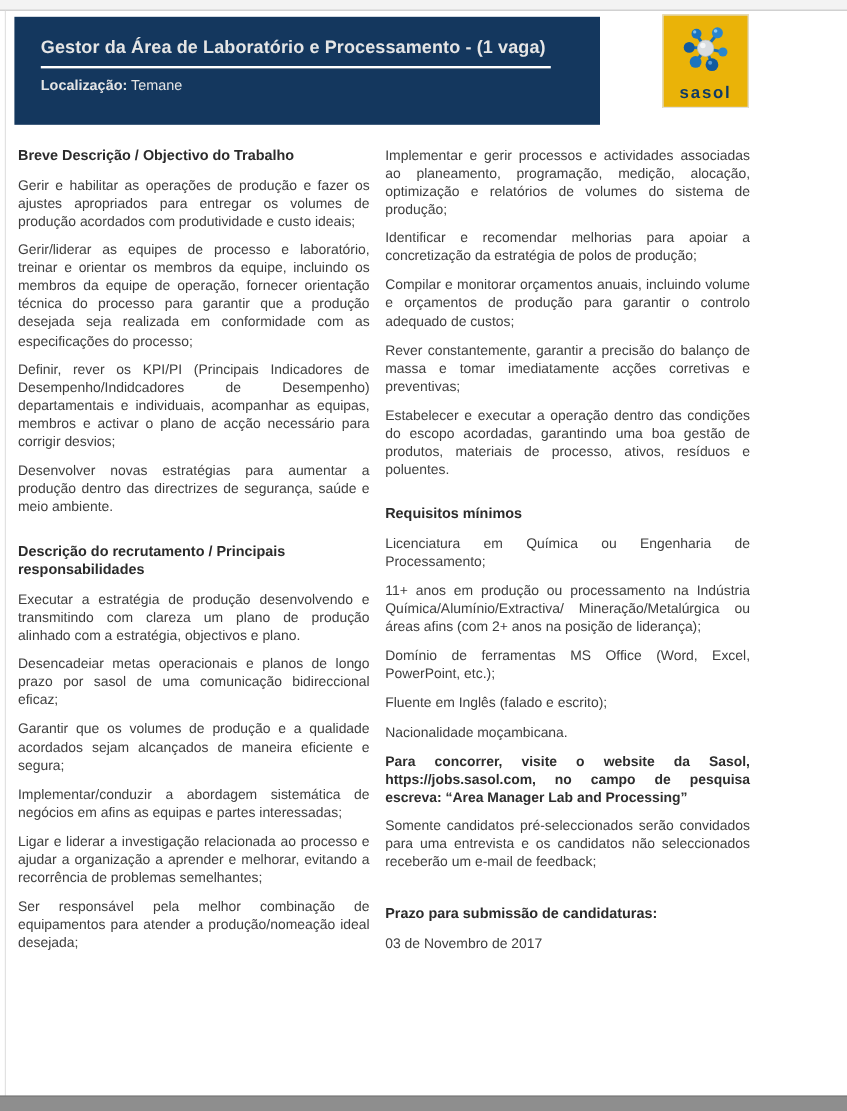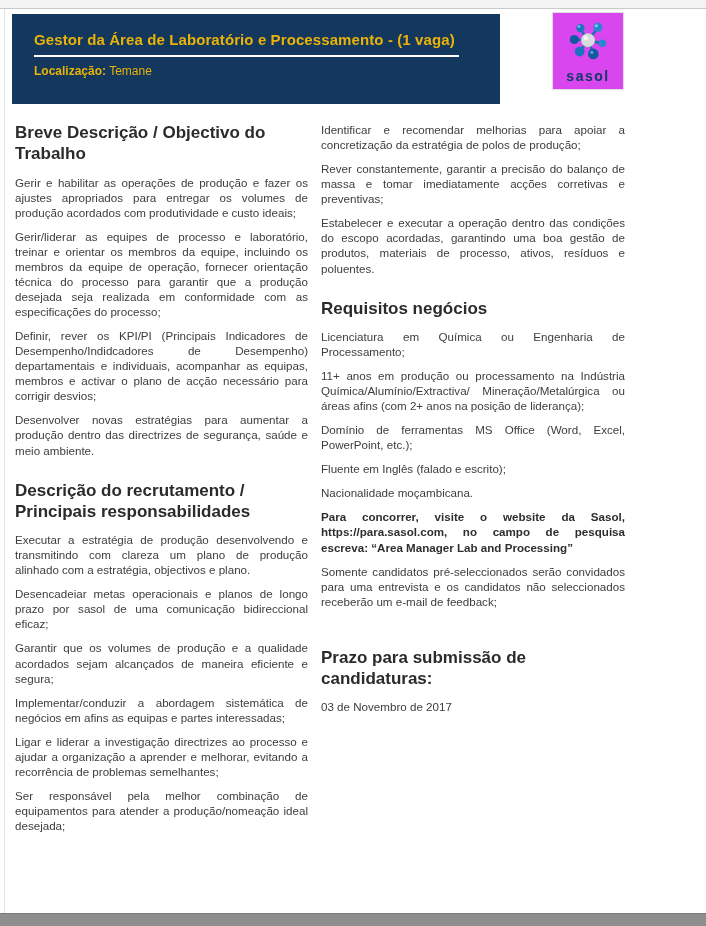--- a/index.html
+++ b/index.html
@@ -20,56 +20,56 @@
     position: absolute; top: 9px; left: 4px; width: 1px; height: 917px;
     background: #e2e2e2;
   }
   .bottom-bar {
     position: absolute; left: 0; bottom: 0; width: 706px; height: 13px;
     background: #8e8e8e; border-top: 1px solid #7a7a7a;
   }
   
   .banner {
     position: absolute; left: 12px; top: 14px; width: 488px; height: 90px;
-    background: #14375e; color: #eab308; padding: 17px 39px 0 22px;
+    background: #14375e; color: #e5e5e5; padding: 17px 39px 0 22px;
   }
   .banner-title {
     font-size: 15px; font-weight: bold; letter-spacing: 0.1px;
     display: inline-block; border-bottom: 2px solid #ffffff;
     padding-bottom: 7px; padding-right: 4px; line-height: 1.15;
   }
   .banner-location { margin-top: 7px; font-size: 12px; }
   .banner-location .loc-label { font-weight: bold; }
   
   .logo-box {
     position: absolute; left: 552px; top: 12px; width: 72px; height: 78px;
-    background: #d946ef; border: 1px solid #e0e0e0;
+    background: #eab308; border: 1px solid #e0e0e0;
     display: flex; flex-direction: column; align-items: center;
     justify-content: flex-start; padding-top: 6px; z-index: 2;
   }
   .logo-box .wordmark {
     font-size: 14px; font-weight: bold; color: #0e3a66;
     letter-spacing: 1.5px; line-height: 1; margin-top: 2px;
   }
   
   .content {
     position: absolute; left: 15px; top: 122px; width: 610px;
     display: flex; gap: 13px;
   }
   .col { text-align: justify; font-size: 11.6px; line-height: 1.3; }
   .col-left  { width: 293px; }
   .col-right { width: 304px; }
   .block-p  { margin-bottom: 9px; color: #3d3d3d; }
   .block-pb { margin-bottom: 9px; color: #2e2e2e; font-weight: bold; }
   .block-h  {
     margin-bottom: 10px; font-weight: bold; color: #2b2b2b;
-    text-align: left; font-size: 17px; line-height: 1.25;
+    text-align: left; font-size: 12px; line-height: 1.25;
   }
   .gap    { margin-top: 22px; }
-  .gap-lg { margin-top: 38px; }
+  .gap-lg { margin-top: 28px; }
 </style>
 </head>
 <body>
 
 <div class="top-strip"></div>
 <div class="left-edge-line"></div>
 
 <div class="banner">
   <div>
     <span class="banner-title">Gestor da Área de Laboratório e Processamento - (1 vaga)</span>
@@ -116,34 +116,36 @@
     <div class="block-h">Breve Descrição / Objectivo do Trabalho</div>
     <div class="block-p">Gerir e habilitar as operações de produção e fazer os ajustes apropriados para entregar os volumes de produção acordados com produtividade e custo ideais;</div>
     <div class="block-p">Gerir/liderar as equipes de processo e laboratório, treinar e orientar os membros da equipe, incluindo os membros da equipe de operação, fornecer orientação técnica do processo para garantir que a produção desejada seja realizada em conformidade com as especificações do processo;</div>
     <div class="block-p">Definir, rever os KPI/PI (Principais Indicadores de Desempenho/Indidcadores de Desempenho) departamentais e individuais, acompanhar as equipas, membros e activar o plano de acção necessário para corrigir desvios;</div>
     <div class="block-p">Desenvolver novas estratégias para aumentar a produção dentro das directrizes de segurança, saúde e meio ambiente.</div>
     <div class="block-h gap">Descrição do recrutamento / Principais responsabilidades</div>
     <div class="block-p">Executar a estratégia de produção desenvolvendo e transmitindo com clareza um plano de produção alinhado com a estratégia, objectivos e plano.</div>
     <div class="block-p">Desencadeiar metas operacionais e planos de longo prazo por sasol de uma comunicação bidireccional eficaz;</div>
     <div class="block-p">Garantir que os volumes de produção e a qualidade acordados sejam alcançados de maneira eficiente e segura;</div>
     <div class="block-p">Implementar/conduzir a abordagem sistemática de negócios em afins as equipas e partes interessadas;</div>
-    <div class="block-p">Ligar e liderar a investigação directrizes ao processo e ajudar a organização a aprender e melhorar, evitando a recorrência de problemas semelhantes;</div>
+    <div class="block-p">Ligar e liderar a investigação relacionada ao processo e ajudar a organização a aprender e melhorar, evitando a recorrência de problemas semelhantes;</div>
     <div class="block-p">Ser responsável pela melhor combinação de equipamentos para atender a produção/nomeação ideal desejada;</div>
   </div>
 
   <div class="col col-right">
+    <div class="block-p">Implementar e gerir processos e actividades associadas ao planeamento, programação, medição, alocação, optimização e relatórios de volumes do sistema de produção;</div>
     <div class="block-p">Identificar e recomendar melhorias para apoiar a concretização da estratégia de polos de produção;</div>
+    <div class="block-p">Compilar e monitorar orçamentos anuais, incluindo volume e orçamentos de produção para garantir o controlo adequado de custos;</div>
     <div class="block-p">Rever constantemente, garantir a precisão do balanço de massa e tomar imediatamente acções corretivas e preventivas;</div>
     <div class="block-p">Estabelecer e executar a operação dentro das condições do escopo acordadas, garantindo uma boa gestão de produtos, materiais de processo, ativos, resíduos e poluentes.</div>
-    <div class="block-h gap">Requisitos negócios</div>
+    <div class="block-h gap">Requisitos mínimos</div>
     <div class="block-p">Licenciatura em Química ou Engenharia de Processamento;</div>
     <div class="block-p">11+ anos em produção ou processamento na Indústria Química/Alumínio/Extractiva/ Mineração/Metalúrgica ou áreas afins (com 2+ anos na posição de liderança);</div>
     <div class="block-p">Domínio de ferramentas MS Office (Word, Excel, PowerPoint, etc.);</div>
     <div class="block-p">Fluente em Inglês (falado e escrito);</div>
     <div class="block-p">Nacionalidade moçambicana.</div>
-    <div class="block-pb">Para concorrer, visite o website da Sasol, https://para.sasol.com, no campo de pesquisa escreva: “Area Manager Lab and Processing”</div>
+    <div class="block-pb">Para concorrer, visite o website da Sasol, https://jobs.sasol.com, no campo de pesquisa escreva: “Area Manager Lab and Processing”</div>
     <div class="block-p">Somente candidatos pré-seleccionados serão convidados para uma entrevista e os candidatos não seleccionados receberão um e-mail de feedback;</div>
     <div class="block-h gap-lg">Prazo para submissão de candidaturas:</div>
     <div class="block-p">03 de Novembro de 2017</div>
   </div>
 </div>
 
 <div class="bottom-bar"></div>
 
 </body></html>

